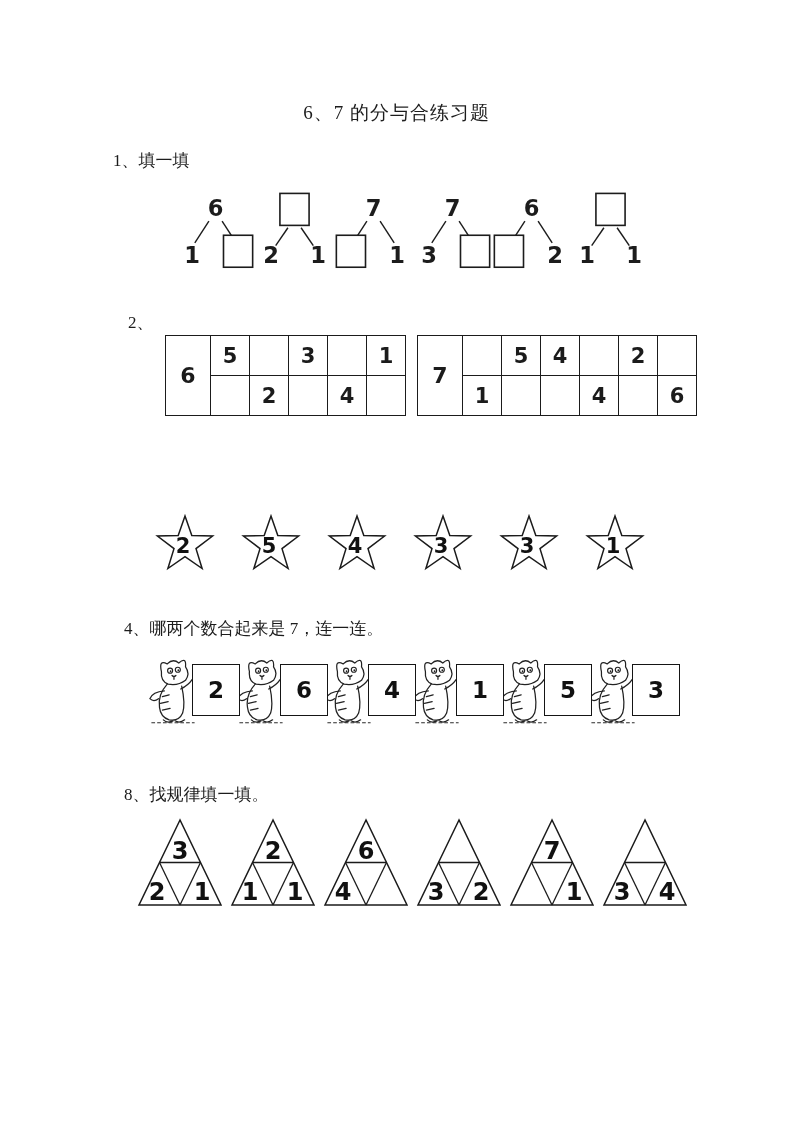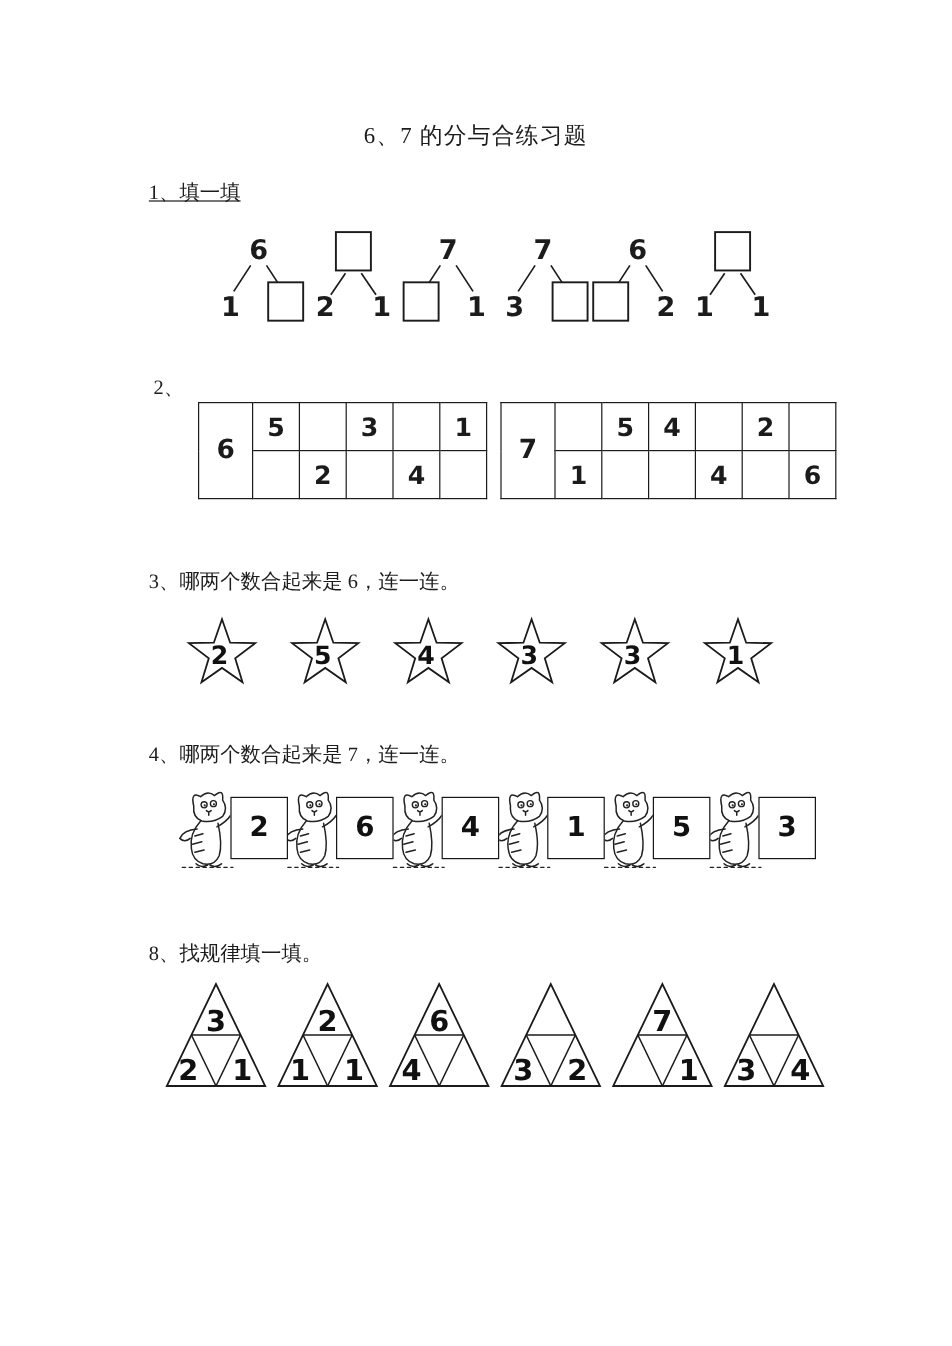--- a/index.html
+++ b/index.html
@@ -1,21 +1,21 @@
 <!DOCTYPE html>
 <html><head>
 <meta charset="utf-8">
 <style>
   html,body{margin:0;padding:0;background:#fff;}
   .page{position:relative;width:793px;height:1050px;background:#ffffff;
         font-family:"Liberation Serif",serif;color:#1c1c1c;overflow:hidden;}
   .title{position:absolute;top:100px;left:0;right:0;margin:0;text-align:center;
          font-size:19px;font-weight:400;letter-spacing:1px;}
   .label{position:absolute;font-size:17px;white-space:nowrap;}
-  .lq1{top:149px;left:124px;text-decoration:underline;}
+  .lq1{top:149px;left:113px;}
   .lq2{top:311px;left:128px;}
   .lq3{top:473px;left:124px;}
   .lq4{top:617px;left:124px;}
   .lq5{top:783px;left:124px;}
 
   
   .trees-row{position:absolute;top:192px;left:176px;display:flex;}
   .tree line{stroke:#1c1c1c;stroke-width:1.5;}
   .tree rect{fill:#ffffff;stroke:#1c1c1c;stroke-width:1.7;}
   .tree text{font-family:"DejaVu Sans",sans-serif;font-size:24px;font-weight:600;
@@ -146,21 +146,20 @@
         <td>1</td>
         <td></td>
         <td></td>
         <td>4</td>
         <td></td>
         <td>6</td>
       </tr>
     </tbody>
   </table>
 
-  <div class="label lq3">3、哪两个数合起来是 6，连一连。</div>
 
   <div class="stars-row">
     <svg class="star" viewBox="0 0 62 60" width="62" height="60">
       <polygon points="31,4 37.8,23.6 58.6,24 42,36.6 48.1,56.5 31,44.6 13.9,56.5 20,36.6 3.4,24 24.2,23.6"></polygon>
       <text x="29" y="41">2</text>
     </svg>
     <svg class="star" viewBox="0 0 62 60" width="62" height="60">
       <polygon points="31,4 37.8,23.6 58.6,24 42,36.6 48.1,56.5 31,44.6 13.9,56.5 20,36.6 3.4,24 24.2,23.6"></polygon>
       <text x="29" y="41">5</text>
     </svg>

